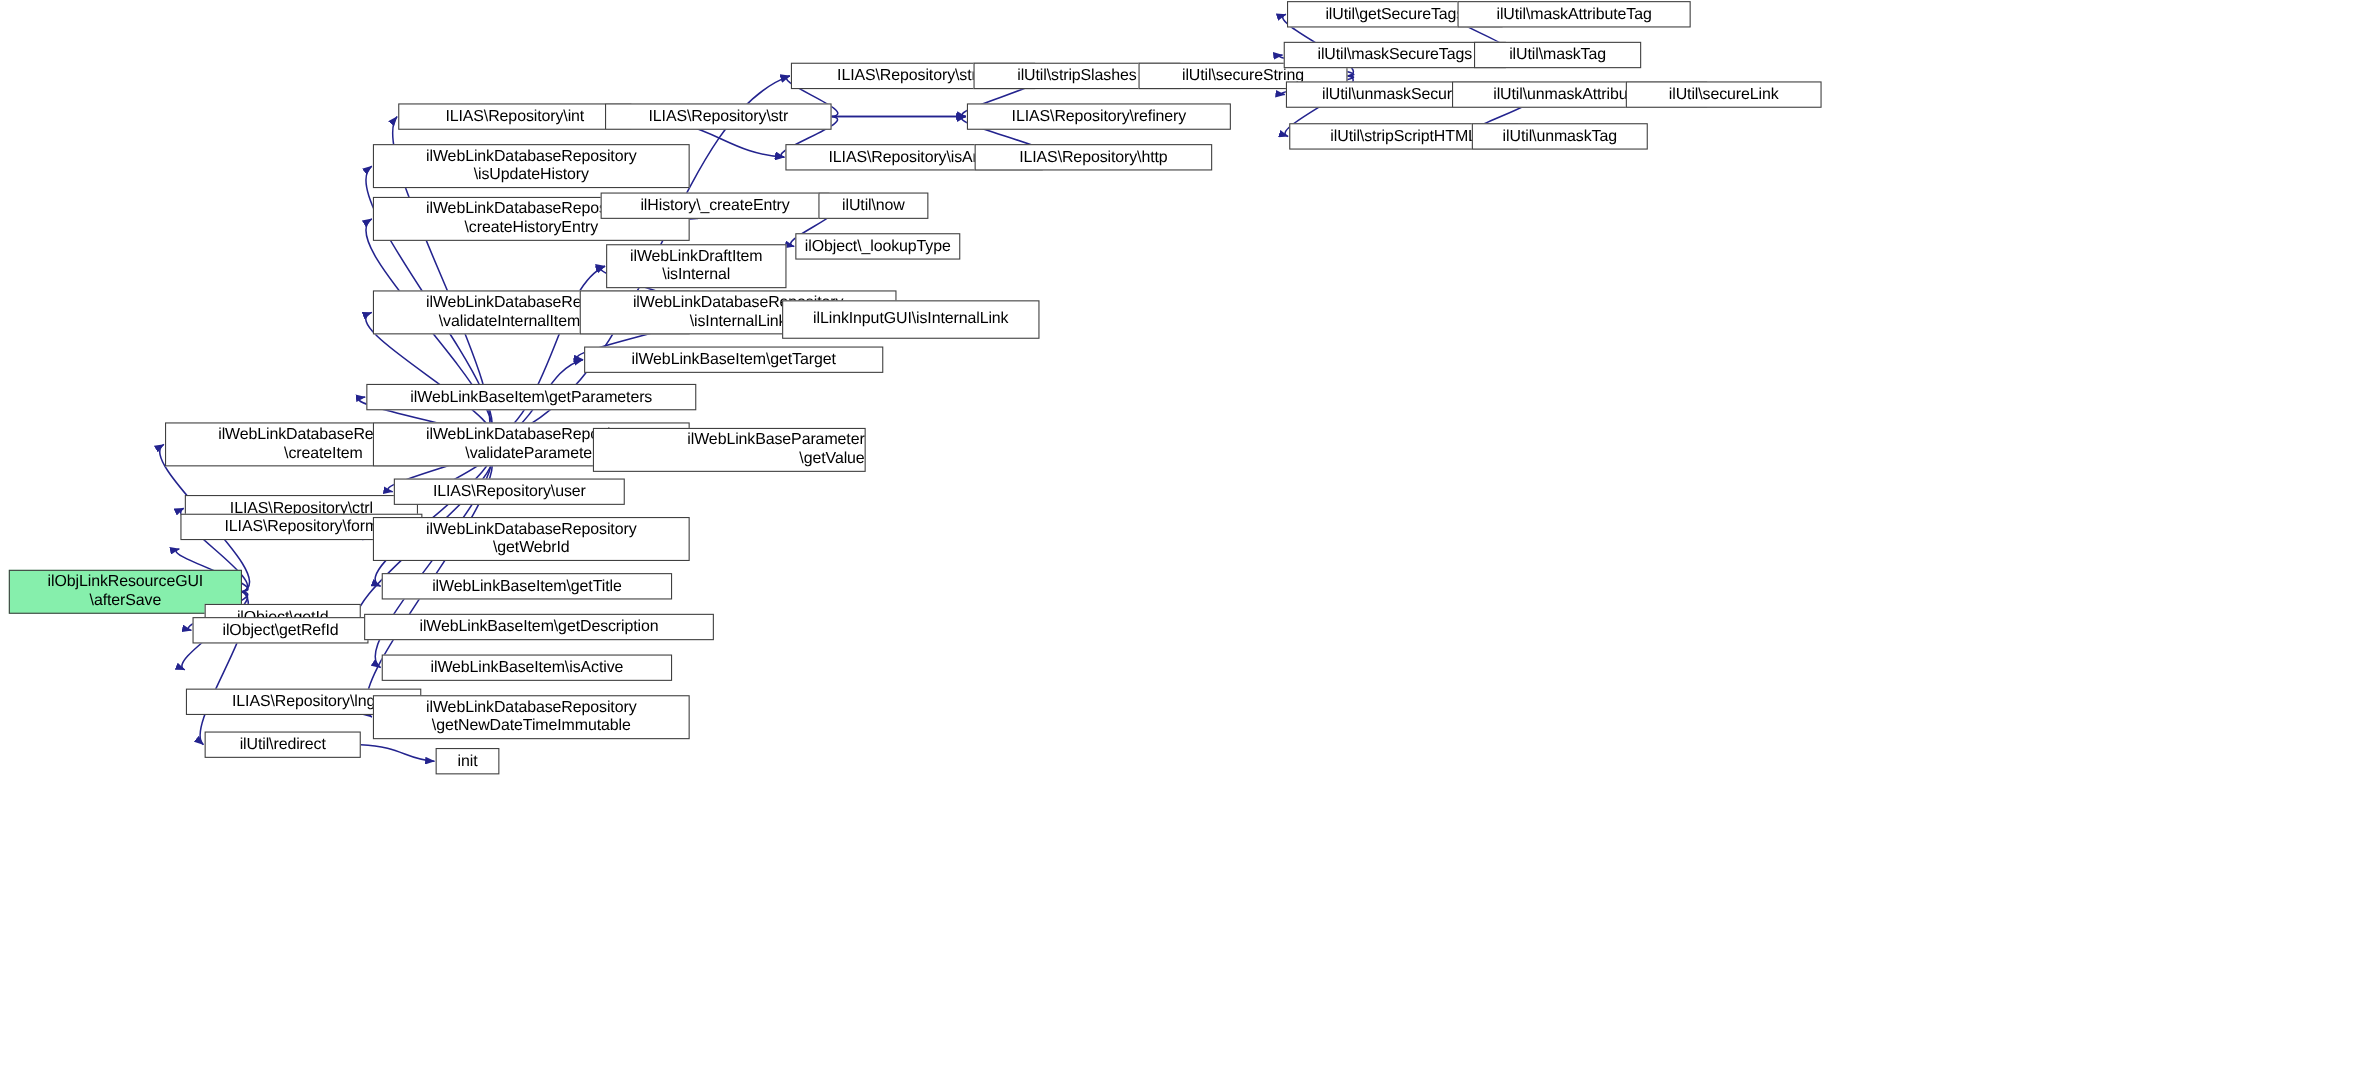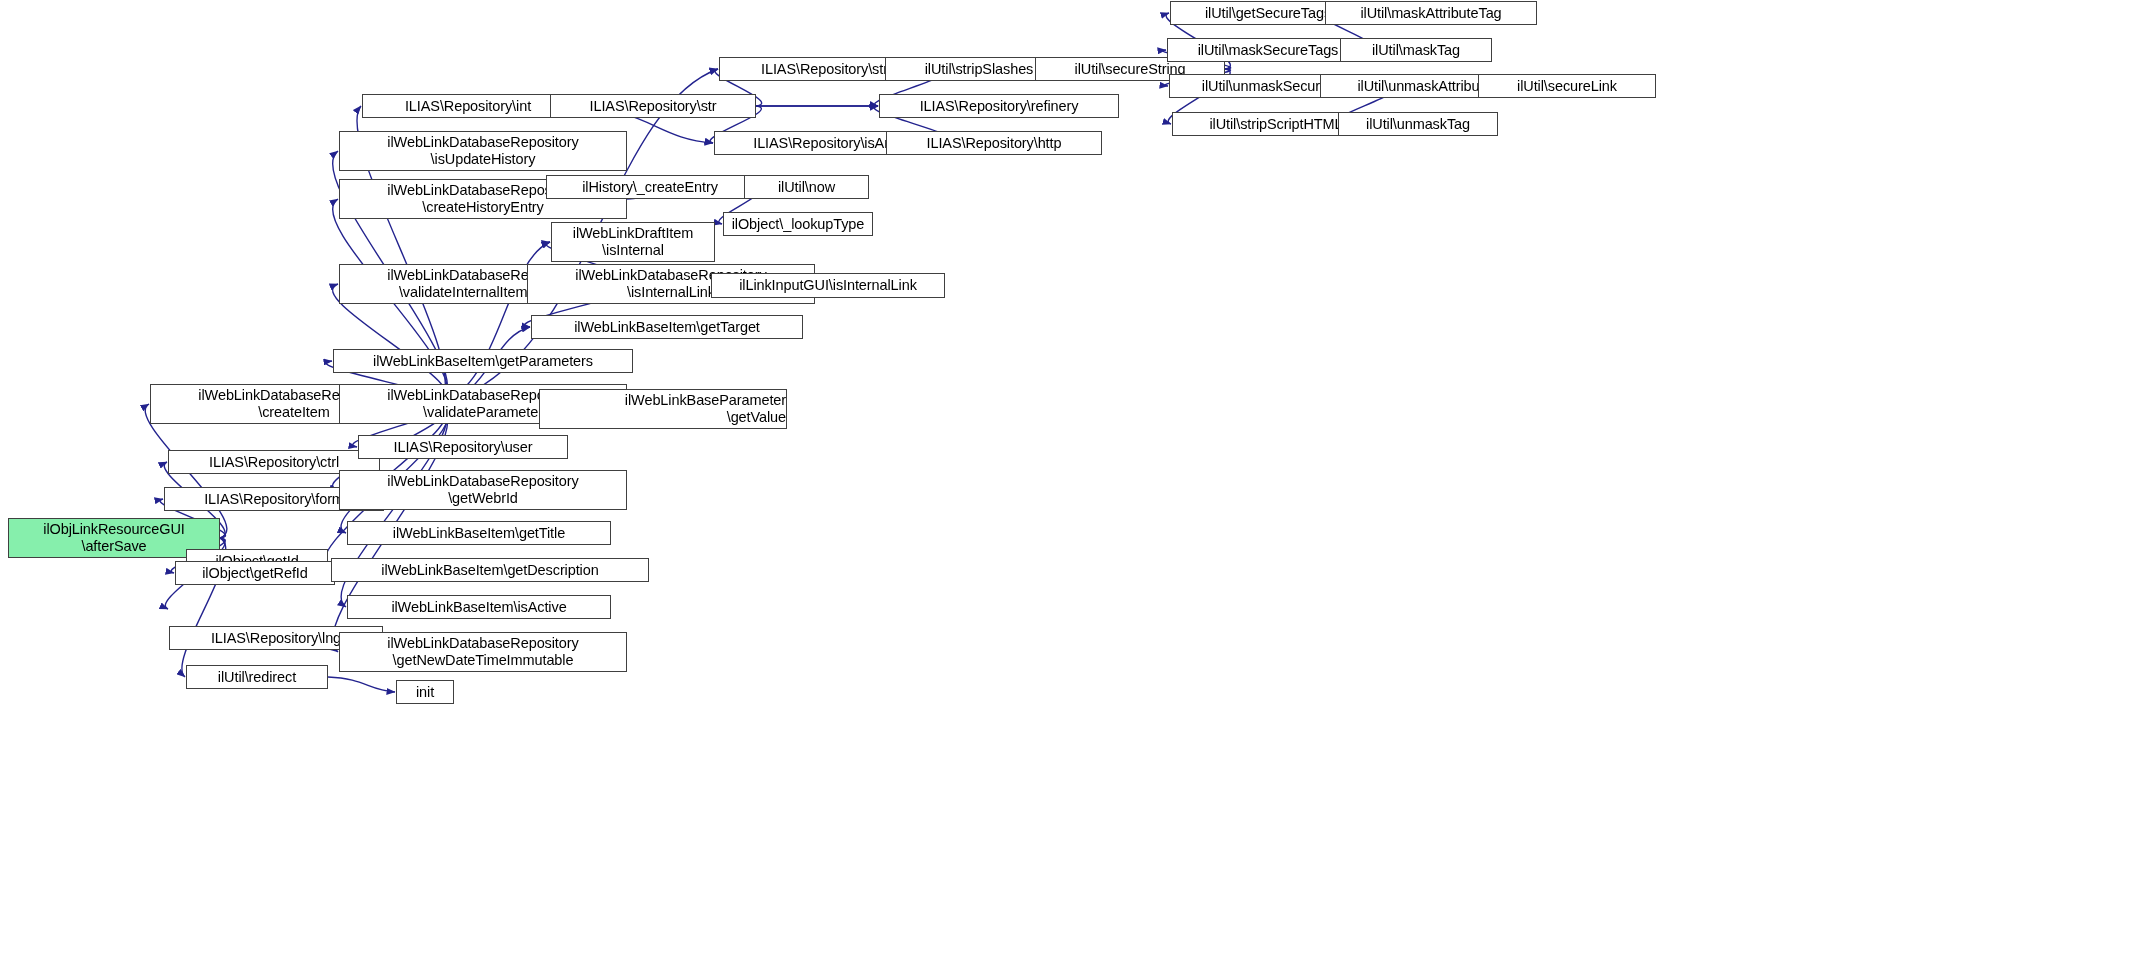--- a/index.html
+++ b/index.html
@@ -112,55 +112,55 @@
         <path d="M 1552 86 C 1577.9 86, 1452.1 86, 1477 86" fill="none" stroke="#23238e" stroke-width="1.4" marker-end="url(#arrowhead)"></path>
         <path d="M 328 677 C 365.4 678.5, 367.95 690.2, 395 692" fill="none" stroke="#23238e" stroke-width="1.4" marker-end="url(#arrowhead)"></path>
       </g>
   </svg>
   <div id="nodes-layer">
       <div class="node root" style="left: 8px; top: 518px; width: 212px; height: 40px;"><span class="node-label">ilObjLinkResourceGUI
 \afterSave</span></div>
       <div class="node" style="left: 150px; top: 384px; width: 288px; height: 40px;"><span class="node-label">ilWebLinkDatabaseRepository
 \createItem</span></div>
       <div class="node" style="left: 168px; top: 450px; width: 212px; height: 24px;"><span class="node-label">ILIAS\Repository\ctrl</span></div>
-      <div class="node" style="left: 164px; top: 487px; width: 220px; height: 24px;"><span class="node-label">ILIAS\Repository\form</span></div>
+      <div class="node" style="left: 164px; top: 467px; width: 220px; height: 24px;"><span class="node-label">ILIAS\Repository\form</span></div>
       <div class="node" style="left: 186px; top: 524px; width: 142px; height: 24px; margin-top: 25px;"><span class="node-label">ilObject\getId</span></div>
       <div class="node" style="left: 175px; top: 561px; width: 160px; height: 24px;"><span class="node-label">ilObject\getRefId</span></div>
       <div class="node" style="left: 169px; top: 597px; width: 214px; height: 24px; margin-top: 29px;"><span class="node-label">ILIAS\Repository\lng</span></div>
       <div class="node" style="left: 186px; top: 665px; width: 142px; height: 24px;"><span class="node-label">ilUtil\redirect</span></div>
       <div class="node" style="left: 362px; top: 94px; width: 212px; height: 24px;"><span class="node-label">ILIAS\Repository\int</span></div>
       <div class="node" style="left: 339px; top: 131px; width: 288px; height: 40px;"><span class="node-label">ilWebLinkDatabaseRepository
 \isUpdateHistory</span></div>
       <div class="node" style="left: 339px; top: 179px; width: 288px; height: 40px;"><span class="node-label">ilWebLinkDatabaseRepository
 \createHistoryEntry</span></div>
       <div class="node" style="left: 551px; top: 222px; width: 164px; height: 40px;"><span class="node-label">ilWebLinkDraftItem
 \isInternal</span></div>
       <div class="node" style="left: 339px; top: 264px; width: 288px; height: 40px;"><span class="node-label">ilWebLinkDatabaseRepository
 \validateInternalItemTarget</span></div>
       <div class="node" style="left: 527px; top: 264px; width: 288px; height: 40px;"><span class="node-label">ilWebLinkDatabaseRepository
 \isInternalLink</span></div>
-      <div class="node" style="left: 711px; top: 273px; width: 234px; height: 25px;"><span class="node-label">ilLinkInputGUI\isInternalLink</span></div>
+      <div class="node" style="left: 711px; top: 273px; width: 234px; height: 35px;"><span class="node-label">ilLinkInputGUI\isInternalLink</span></div>
       <div class="node" style="left: 531px; top: 315px; width: 272px; height: 24px;"><span class="node-label">ilWebLinkBaseItem\getTarget</span></div>
       <div class="node" style="left: 333px; top: 349px; width: 300px; height: 24px;"><span class="node-label">ilWebLinkBaseItem\getParameters</span></div>
       <div class="node" style="left: 339px; top: 384px; width: 288px; height: 40px;"><span class="node-label">ilWebLinkDatabaseRepository
 \validateParameter</span></div>
       <div class="node" style="left: 539px; top: 389px; width: 248px; height: 40px; text-align: right;"><span class="node-label">ilWebLinkBaseParameter
 \getValue</span></div>
       <div class="node" style="left: 358px; top: 435px; width: 210px; height: 24px;"><span class="node-label">ILIAS\Repository\user</span></div>
       <div class="node" style="left: 339px; top: 470px; width: 288px; height: 40px;"><span class="node-label">ilWebLinkDatabaseRepository
 \getWebrId</span></div>
       <div class="node" style="left: 347px; top: 521px; width: 264px; height: 24px; justify-content: center;"><span class="node-label">ilWebLinkBaseItem\getTitle</span></div>
       <div class="node" style="left: 331px; top: 558px; width: 318px; height: 24px;"><span class="node-label">ilWebLinkBaseItem\getDescription</span></div>
       <div class="node" style="left: 347px; top: 595px; width: 264px; height: 24px;"><span class="node-label">ilWebLinkBaseItem\isActive</span></div>
       <div class="node" style="left: 339px; top: 632px; width: 288px; height: 40px;"><span class="node-label">ilWebLinkDatabaseRepository
 \getNewDateTimeImmutable</span></div>
       <div class="node" style="left: 396px; top: 680px; width: 58px; height: 24px;"><span class="node-label">init</span></div>
       <div class="node" style="left: 550px; top: 94px; width: 206px; height: 24px;"><span class="node-label">ILIAS\Repository\str</span></div>
       <div class="node" style="left: 546px; top: 175px; width: 208px; height: 24px;"><span class="node-label">ilHistory\_createEntry</span></div>
-      <div class="node" style="left: 744px; top: 175px; width: 125px; height: 24px;"><span class="node-label">ilUtil\now</span></div>
+      <div class="node" style="left: 744px; top: 175px; width: 100px; height: 24px;"><span class="node-label">ilUtil\now</span></div>
       <div class="node" style="left: 723px; top: 212px; width: 150px; height: 24px;"><span class="node-label">ilObject\_lookupType</span></div>
       <div class="node" style="left: 719px; top: 57px; width: 222px; height: 24px;"><span class="node-label">ILIAS\Repository\strip</span></div>
       <div class="node" style="left: 714px; top: 131px; width: 234px; height: 24px;"><span class="node-label">ILIAS\Repository\isArray</span></div>
       <div class="node" style="left: 885px; top: 57px; width: 188px; height: 24px;"><span class="node-label">ilUtil\stripSlashes</span></div>
       <div class="node" style="left: 879px; top: 94px; width: 240px; height: 24px;"><span class="node-label">ILIAS\Repository\refinery</span></div>
       <div class="node" style="left: 886px; top: 131px; width: 216px; height: 24px;"><span class="node-label">ILIAS\Repository\http</span></div>
       <div class="node" style="left: 1035px; top: 57px; width: 190px; height: 24px;"><span class="node-label">ilUtil\secureString</span></div>
       <div class="node" style="left: 1170px; top: 1px; width: 196px; height: 24px;"><span class="node-label">ilUtil\getSecureTags</span></div>
       <div class="node" style="left: 1167px; top: 38px; width: 202px; height: 24px;"><span class="node-label">ilUtil\maskSecureTags</span></div>
       <div class="node" style="left: 1169px; top: 74px; width: 222px; height: 24px;"><span class="node-label">ilUtil\unmaskSecureTags</span></div>

